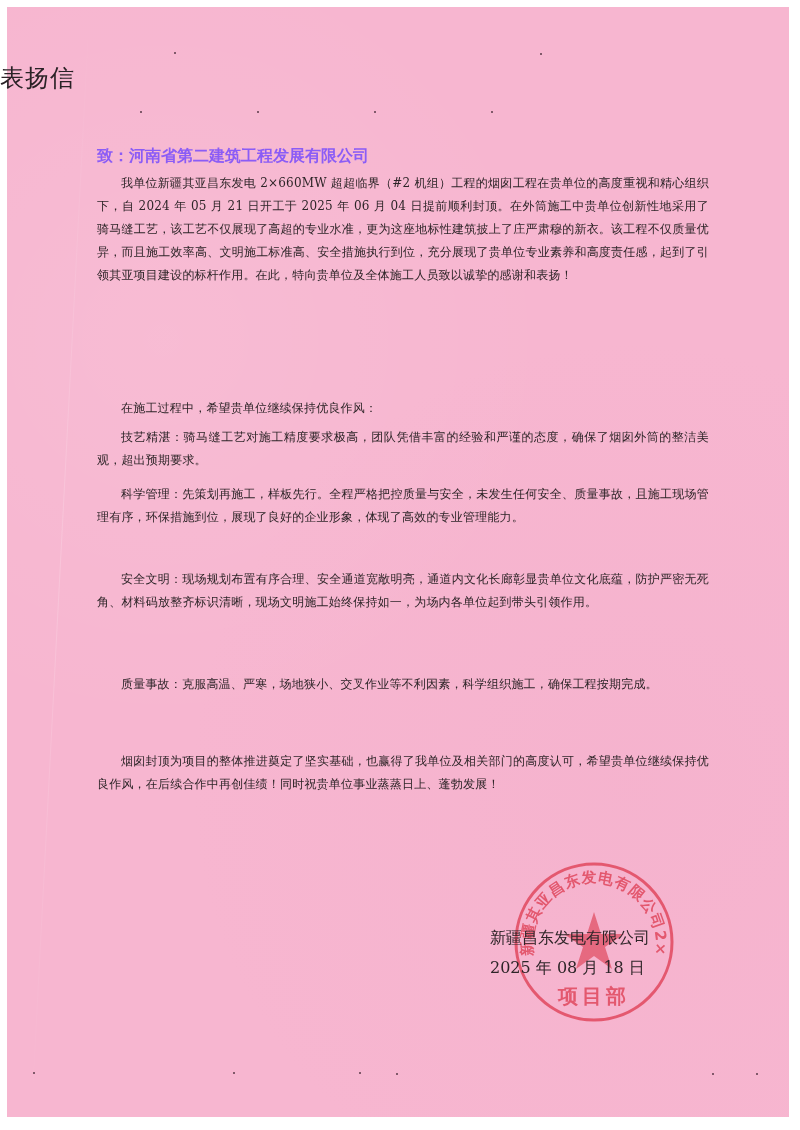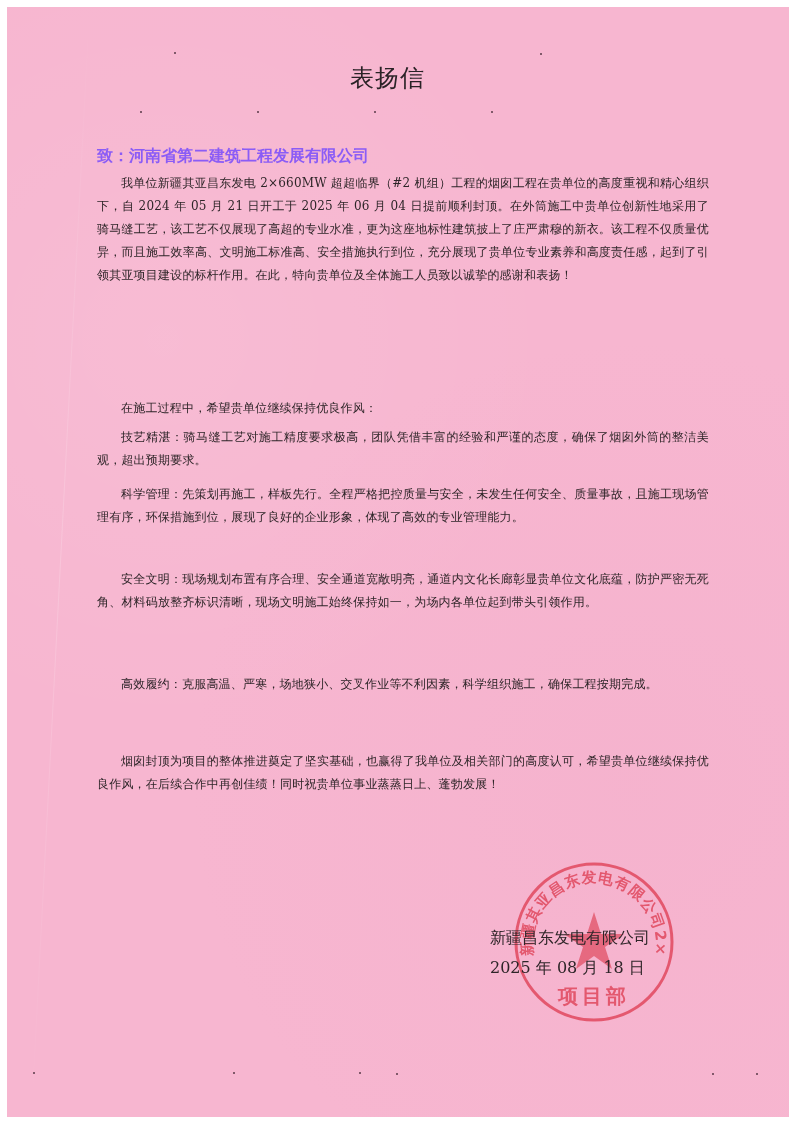--- a/index.html
+++ b/index.html
@@ -20,21 +20,20 @@
       radial-gradient(circle at 80% 70%, rgba(230,150,185,0.10) 0, rgba(230,150,185,0) 45%);
   }
   .fold {
     position: absolute; left: 60px; top: 7px; width: 1px; height: 1110px;
     background: linear-gradient(180deg, rgba(255,255,255,0) 0%, rgba(255,255,255,0.18) 50%, rgba(255,255,255,0) 100%);
     transform: skewX(-3deg);
   }
   .speck { position: absolute; width: 2px; height: 2px; border-radius: 50%; background: #5a3a48; }
   .title {
     position: absolute; left: 0; width: 775px; top: 62px;
-    text-align: center;
     font-size: 24px; color: #2a2226; letter-spacing: 1px;
   }
   .salutation {
     position: absolute; left: 97px; top: 146px;
     font-size: 16px; color: #8b5cf6; font-weight: bold;
     font-family: Liberation Sans, sans-serif;
   }
   .body-text {
     position: absolute; left: 97px; width: 612px;
     font-size: 12px; line-height: 23px; color: #2e2528;
@@ -79,21 +78,21 @@
 <div class="body-text indent" style="top:172px;">我单位新疆其亚昌东发电 2×660MW 超超临界（#2 机组）工程的烟囱工程在贵单位的高度重视和精心组织下，自 2024 年 05 月 21 日开工于 2025 年 06 月 04 日提前顺利封顶。在外筒施工中贵单位创新性地采用了骑马缝工艺，该工艺不仅展现了高超的专业水准，更为这座地标性建筑披上了庄严肃穆的新衣。该工程不仅质量优异，而且施工效率高、文明施工标准高、安全措施执行到位，充分展现了贵单位专业素养和高度责任感，起到了引领其亚项目建设的标杆作用。在此，特向贵单位及全体施工人员致以诚挚的感谢和表扬！</div>
 
 <div class="body-text indent" style="top:397px;">在施工过程中，希望贵单位继续保持优良作风：</div>
 
 <div class="body-text indent" style="top:426px;"><span class="lead">技艺精湛：</span><span>骑马缝工艺对施工精度要求极高，团队凭借丰富的经验和严谨的态度，确保了烟囱外筒的整洁美观，超出预期要求。</span></div>
 
 <div class="body-text indent" style="top:483px;"><span class="lead">科学管理：</span><span>先策划再施工，样板先行。全程严格把控质量与安全，未发生任何安全、质量事故，且施工现场管理有序，环保措施到位，展现了良好的企业形象，体现了高效的专业管理能力。</span></div>
 
 <div class="body-text indent" style="top:568px;"><span class="lead">安全文明：</span><span>现场规划布置有序合理、安全通道宽敞明亮，通道内文化长廊彰显贵单位文化底蕴，防护严密无死角、材料码放整齐标识清晰，现场文明施工始终保持如一，为场内各单位起到带头引领作用。</span></div>
 
-<div class="body-text indent" style="top:673px;"><span class="lead">高效履约：</span><span>克服高温、严寒，场地狭小、交叉作业等不利因素，科学组织施工，确保工程按期完成。</span></div>
+<div class="body-text indent" style="top:673px;"><span class="lead">质量事故：</span><span>克服高温、严寒，场地狭小、交叉作业等不利因素，科学组织施工，确保工程按期完成。</span></div>
 
 <div class="body-text indent" style="top:736px;margin-top:14px;">烟囱封顶为项目的整体推进奠定了坚实基础，也赢得了我单位及相关部门的高度认可，希望贵单位继续保持优良作风，在后续合作中再创佳绩！同时祝贵单位事业蒸蒸日上、蓬勃发展！</div>
 
 <svg class="stamp" viewBox="0 0 164 164">
   <defs>
     <path id="ringPath" d="M 22 100 A 62 62 0 1 1 142 100"></path>
   </defs>
   <circle cx="82" cy="82" r="78" fill="none" stroke="#e0485e" stroke-width="3" opacity="0.85"></circle>
   <text font-size="15" fill="#e0485e" opacity="0.85" font-family="DejaVu Sans, sans-serif" font-weight="bold" letter-spacing="1">
     <textPath href="#ringPath" startOffset="2%">新疆其亚昌东发电有限公司2×660MW工程</textPath>

